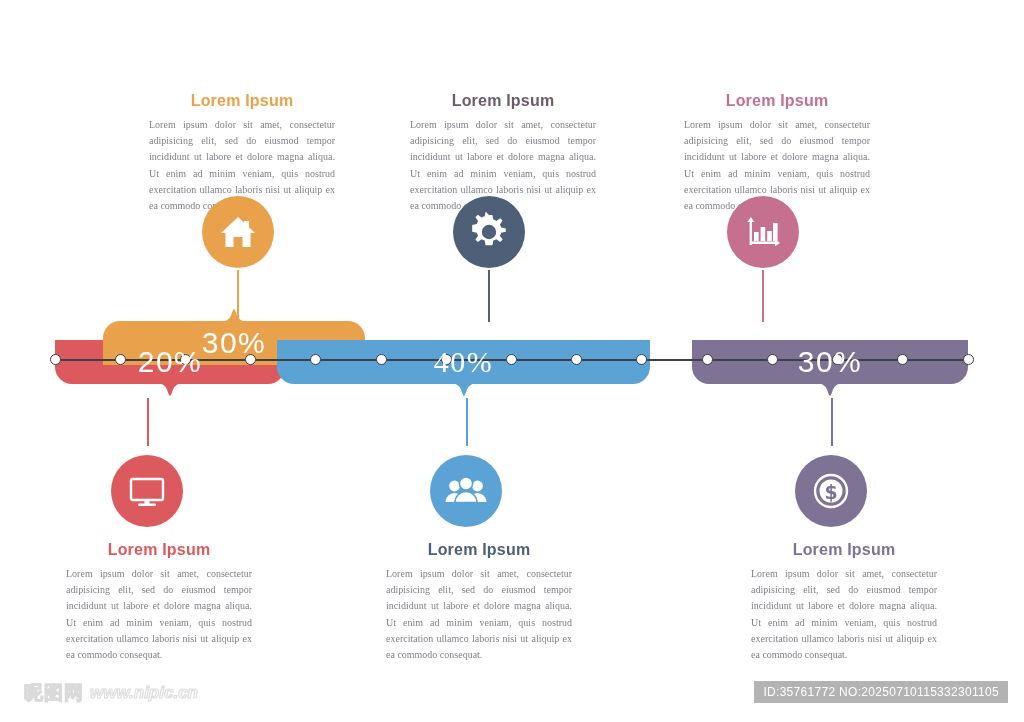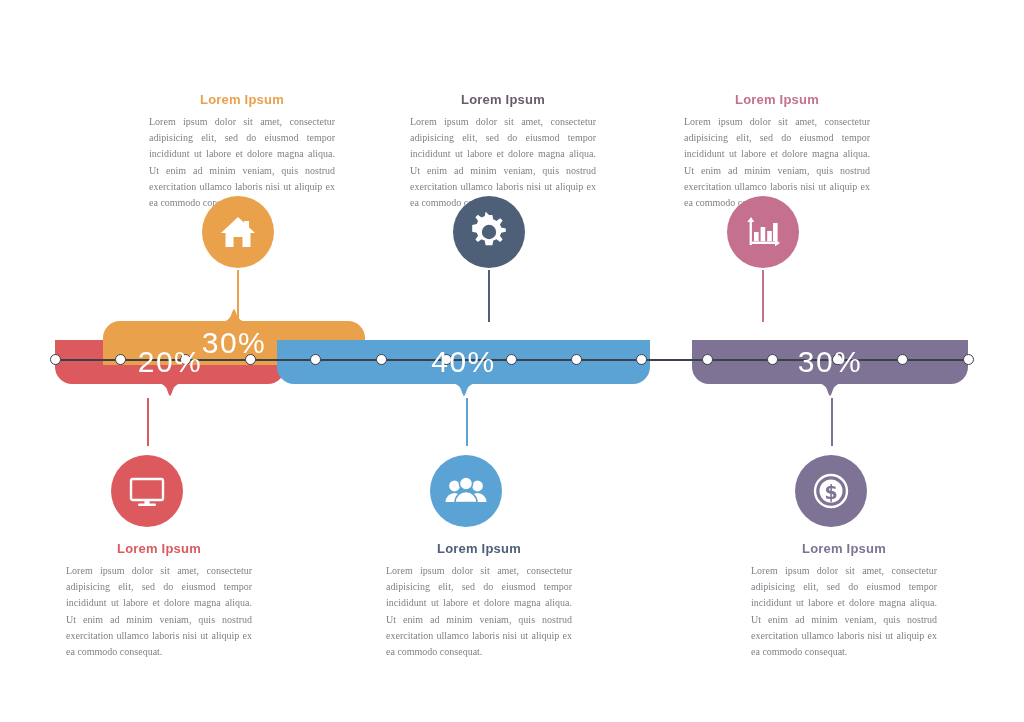--- a/index.html
+++ b/index.html
@@ -7,21 +7,21 @@
     width:1024px; height:722px;
     background:#ffffff;
     font-family:"Liberation Sans", sans-serif;
     overflow:hidden;
   }
   #stage { position:relative; width:1024px; height:722px; background:#fff; }
 
   
   .textblock { position:absolute; width:186px; }
   .tb-title {
-    font-size:13px; font-weight:bold; text-align:center;
+    font-size:16px; font-weight:bold; text-align:center;
     letter-spacing:.2px; margin-bottom:7px; white-space:nowrap;
   }
   .tb-body {
     font-size:10px; line-height:1.62; color:#7e8288;
     text-align:justify; text-justify:inter-word;font-family:Liberation Serif, serif;
   }
 
   
   .iconcircle {
     position:absolute; width:72px; height:72px; border-radius:50%;
@@ -143,21 +143,21 @@
 
   <div class="bar up" style="left:103px; width:262px; background:#E9A14B;">
     <span class="pct">30%</span>
     <span class="tail">
       <svg width="26" height="13" viewBox="0 0 26 13">
           <path d="M0 13 Q7 13 10 6.5 Q12 0.2 13 0 Q14 0.2 16 6.5 Q19 13 26 13 Z" fill="#E9A14B"></path>
         </svg>
     </span>
   </div>
 
-  <div class="bar down" style="left:277px; width:373px; background:#5BA3D4;">
+  <div class="bar down" style="left:277px; width:373px; background:#5BA3D4;font-family:Liberation Serif, serif;">
     <span class="pct">40%</span>
     <span class="tail">
       <svg width="26" height="13" viewBox="0 0 26 13">
           <path d="M0 0 Q7 0 10 6.5 Q12 12.8 13 13 Q14 12.8 16 6.5 Q19 0 26 0 Z" fill="#5BA3D4"></path>
         </svg>
     </span>
   </div>
 
 
 
@@ -226,14 +226,21 @@
   </div>
   <div class="textblock" style="left:386px; top:541px;">
     <div class="tb-title" style="color:#4E6078;">Lorem Ipsum</div>
     <div class="tb-body">Lorem ipsum dolor sit amet, consectetur adipisicing elit, sed do eiusmod tempor incididunt ut labore et dolore magna aliqua. Ut enim ad minim veniam, quis nostrud exercitation ullamco laboris nisi ut aliquip ex ea commodo consequat.</div>
   </div>
   <div class="textblock" style="left:751px; top:541px;">
     <div class="tb-title" style="color:#7E7394;">Lorem Ipsum</div>
     <div class="tb-body">Lorem ipsum dolor sit amet, consectetur adipisicing elit, sed do eiusmod tempor incididunt ut labore et dolore magna aliqua. Ut enim ad minim veniam, quis nostrud exercitation ullamco laboris nisi ut aliquip ex ea commodo consequat.</div>
   </div>
 
+  <div id="footer">
+    <div class="wm">
+      <span class="cn">昵图网</span>
+      <span class="url">www.nipic.cn</span>
+    </div>
+    <div class="idbadge">ID:35761772 NO:20250710115332301105</div>
+  </div>
 
 </div>
 
 </body></html>

